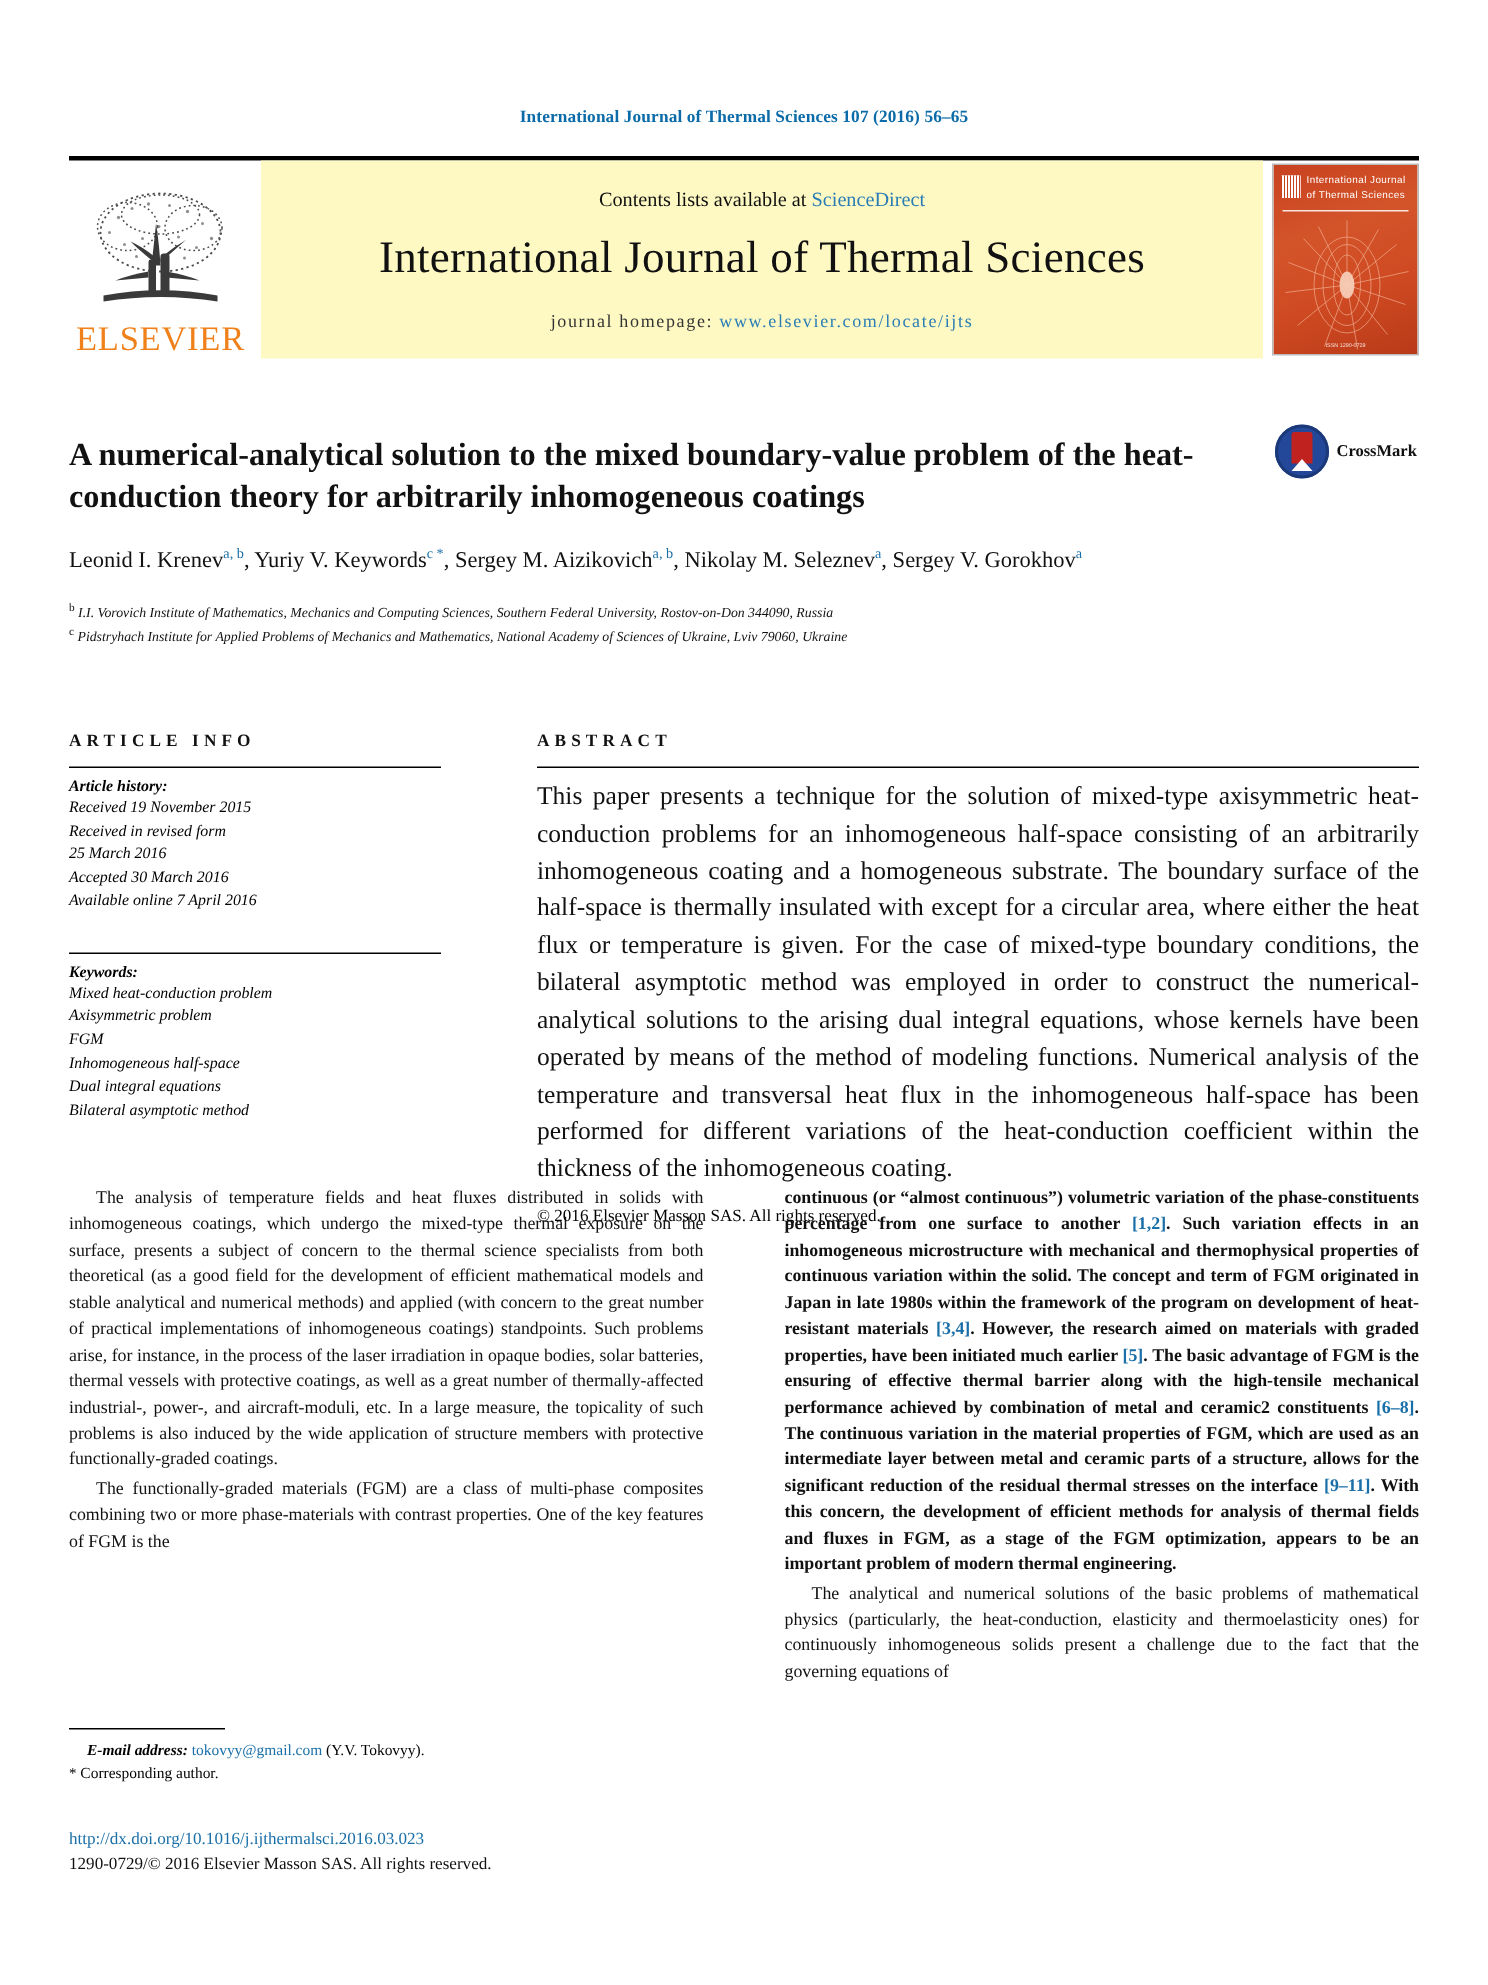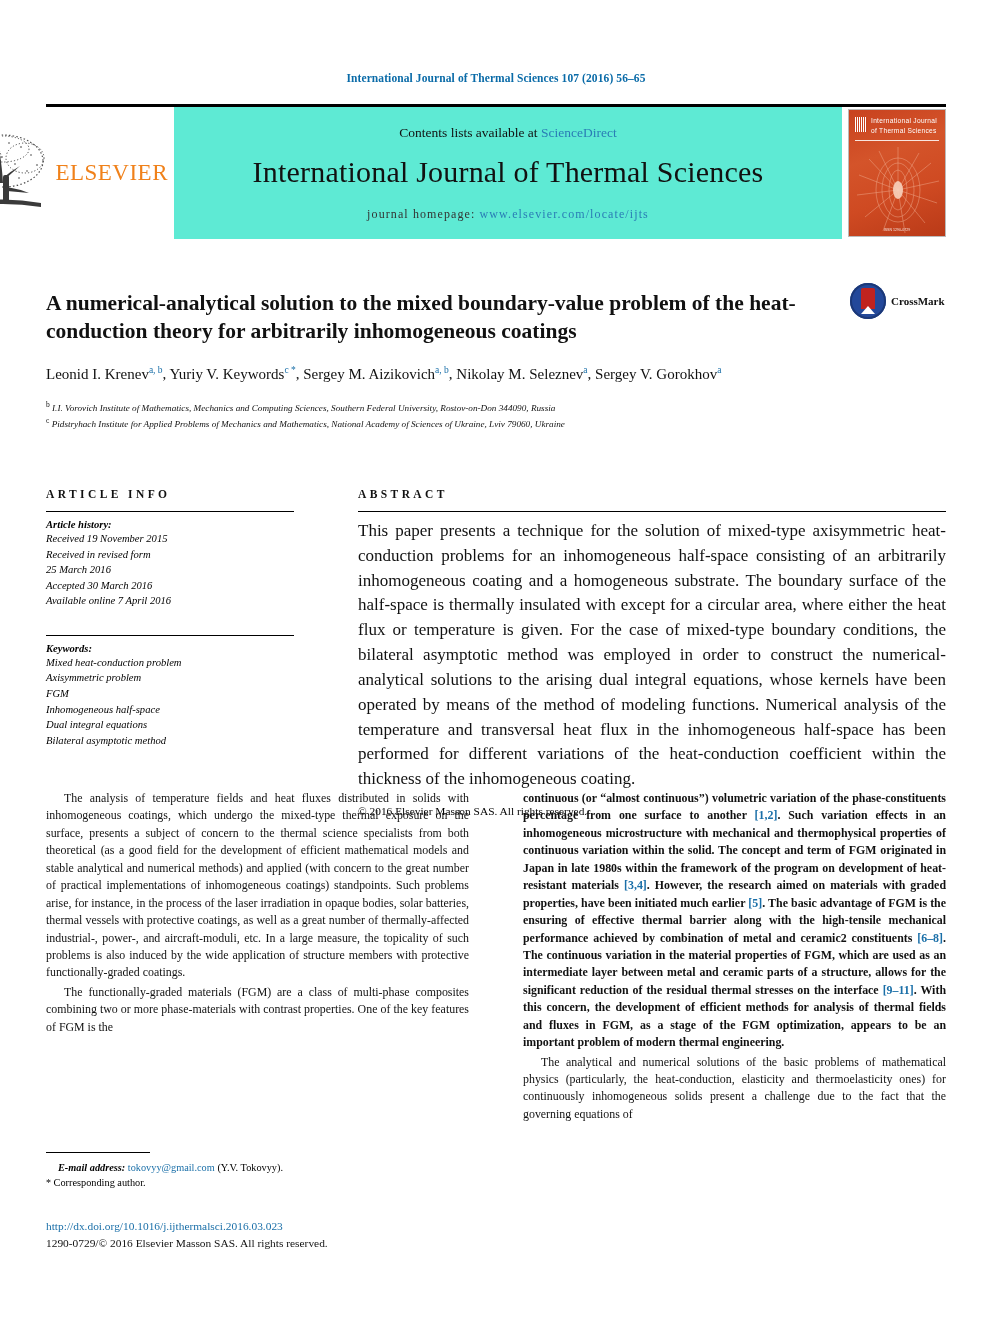--- a/index.html
+++ b/index.html
@@ -30,38 +30,38 @@
     left: 46px; right: 46px; top: 104px;
     height: 132px;
     border-top: 3px solid #000;
     display: flex;
     align-items: stretch;
   }
   .elsevier-logo {
     width: 122px;
     flex: 0 0 122px;
     display: flex;
-    flex-direction: row;
+    flex-direction: column;
     align-items: center;
     justify-content: flex-end;
     padding-bottom: 2px;
     box-sizing: border-box;
   }
   .tree-wrap { width: 104px; height: 88px; margin-top: 6px; }
   .elsevier-word {
     font-family: "Liberation Serif", serif;
     font-size: 23px;
     letter-spacing: .5px;
     color: #f0811a;
     line-height: 1;
     margin-top: 1px;
   }
   .masthead-center {
     flex: 1 1 auto;
-    background: #5eead4;
+    background: #fef9c3;
     display: flex;
     flex-direction: column;
     align-items: center;
     justify-content: center;
     margin-left: 6px;
     margin-right: 6px;
   }
   .contents-line { font-size: 13.5px; color: #111; margin-bottom: 14px; }
   .contents-line .sd { color: #2a7db5; }
   .journal-title {

